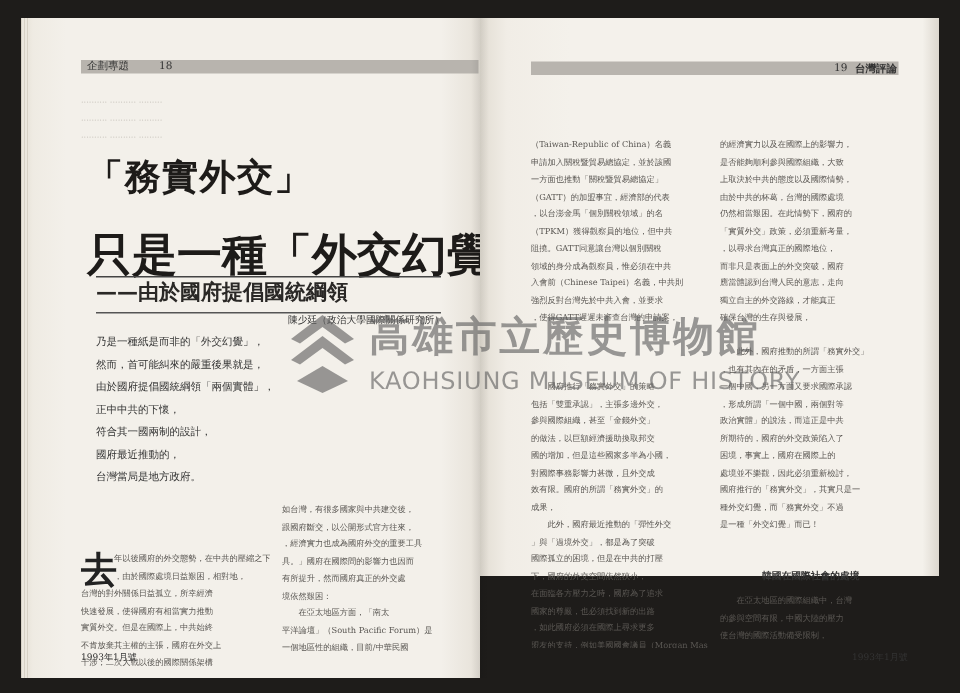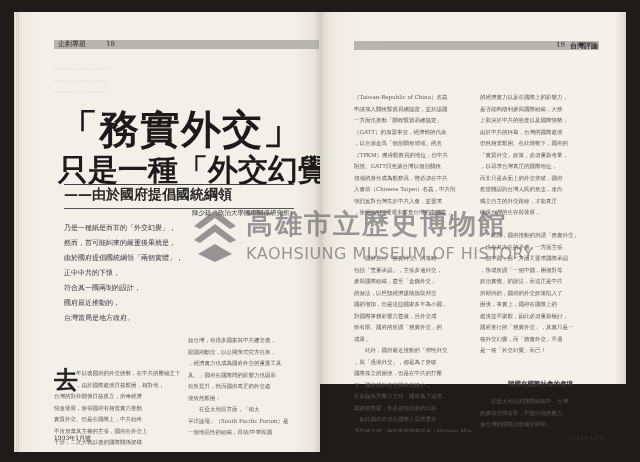--- a/index.html
+++ b/index.html
@@ -13,21 +13,21 @@
     background: linear-gradient(90deg, #e2ddd3 0px, #f1ede6 18px, #f4f1eb 60px, #f4f1eb 295px, #dcd7ce 306px); }
   .gutter { position: absolute; left: 300px; top: 0; width: 12px; height: 440px;
     background: linear-gradient(90deg, rgba(0,0,0,0) 0, rgba(0,0,0,0.08) 50%, rgba(0,0,0,0) 100%); }
   .page-edge-left { position:absolute; left:0; top:0; width:6px; height:440px;
     background: repeating-linear-gradient(90deg,#d8d2c6 0,#d8d2c6 1px,#ece7de 1px,#ece7de 2px); }
 
   .header-bar { position: absolute; height: 9px; background: #b8b4ae; }
   .hb-left { left: 40px; top: 28px; width: 265px; }
   .header-text { position: absolute; font-size: 7px; color: #333; line-height: 9px; white-space: nowrap; }
 
-  .title1 { position: absolute; left: 44px; top: 90px; font-size: 40px; font-weight: bold; color: #1d1b19; letter-spacing: 1px; white-space: nowrap; font-family: "DejaVu Serif", serif; }
+  .title1 { position: absolute; left: 44px; top: 90px; font-size: 24px; font-weight: bold; color: #1d1b19; letter-spacing: 1px; white-space: nowrap; font-family: "DejaVu Serif", serif; }
   .title2 { position: absolute; left: 44px; top: 138px; font-size: 30px; font-weight: bold; color: #1d1b19; letter-spacing: 0px; white-space: nowrap; font-family: "DejaVu Serif", serif; }
   .rule-line { position: absolute; left: 50px; top: 172px; width: 230px; height: 1px; background: #444; }
   .subtitle { position: absolute; left: 50px; top: 174px; font-size: 14px; font-weight: bold; color: #2a2826; white-space: nowrap; font-family: "DejaVu Sans", sans-serif; }
   .rule-line2 { position: absolute; left: 50px; top: 196px; width: 230px; height: 1px; background: #555; }
 
   .byline { position: absolute; left: 178px; top: 197px; font-size: 6.5px; color: #333; white-space: nowrap; font-family: "DejaVu Sans", sans-serif; }
 
   .intro { position: absolute; left: 50px; top: 209px; width: 150px; font-size: 7px; color: #333; line-height: 15px; font-family: "DejaVu Sans", sans-serif; }
   .intro div { white-space: nowrap; }
 

